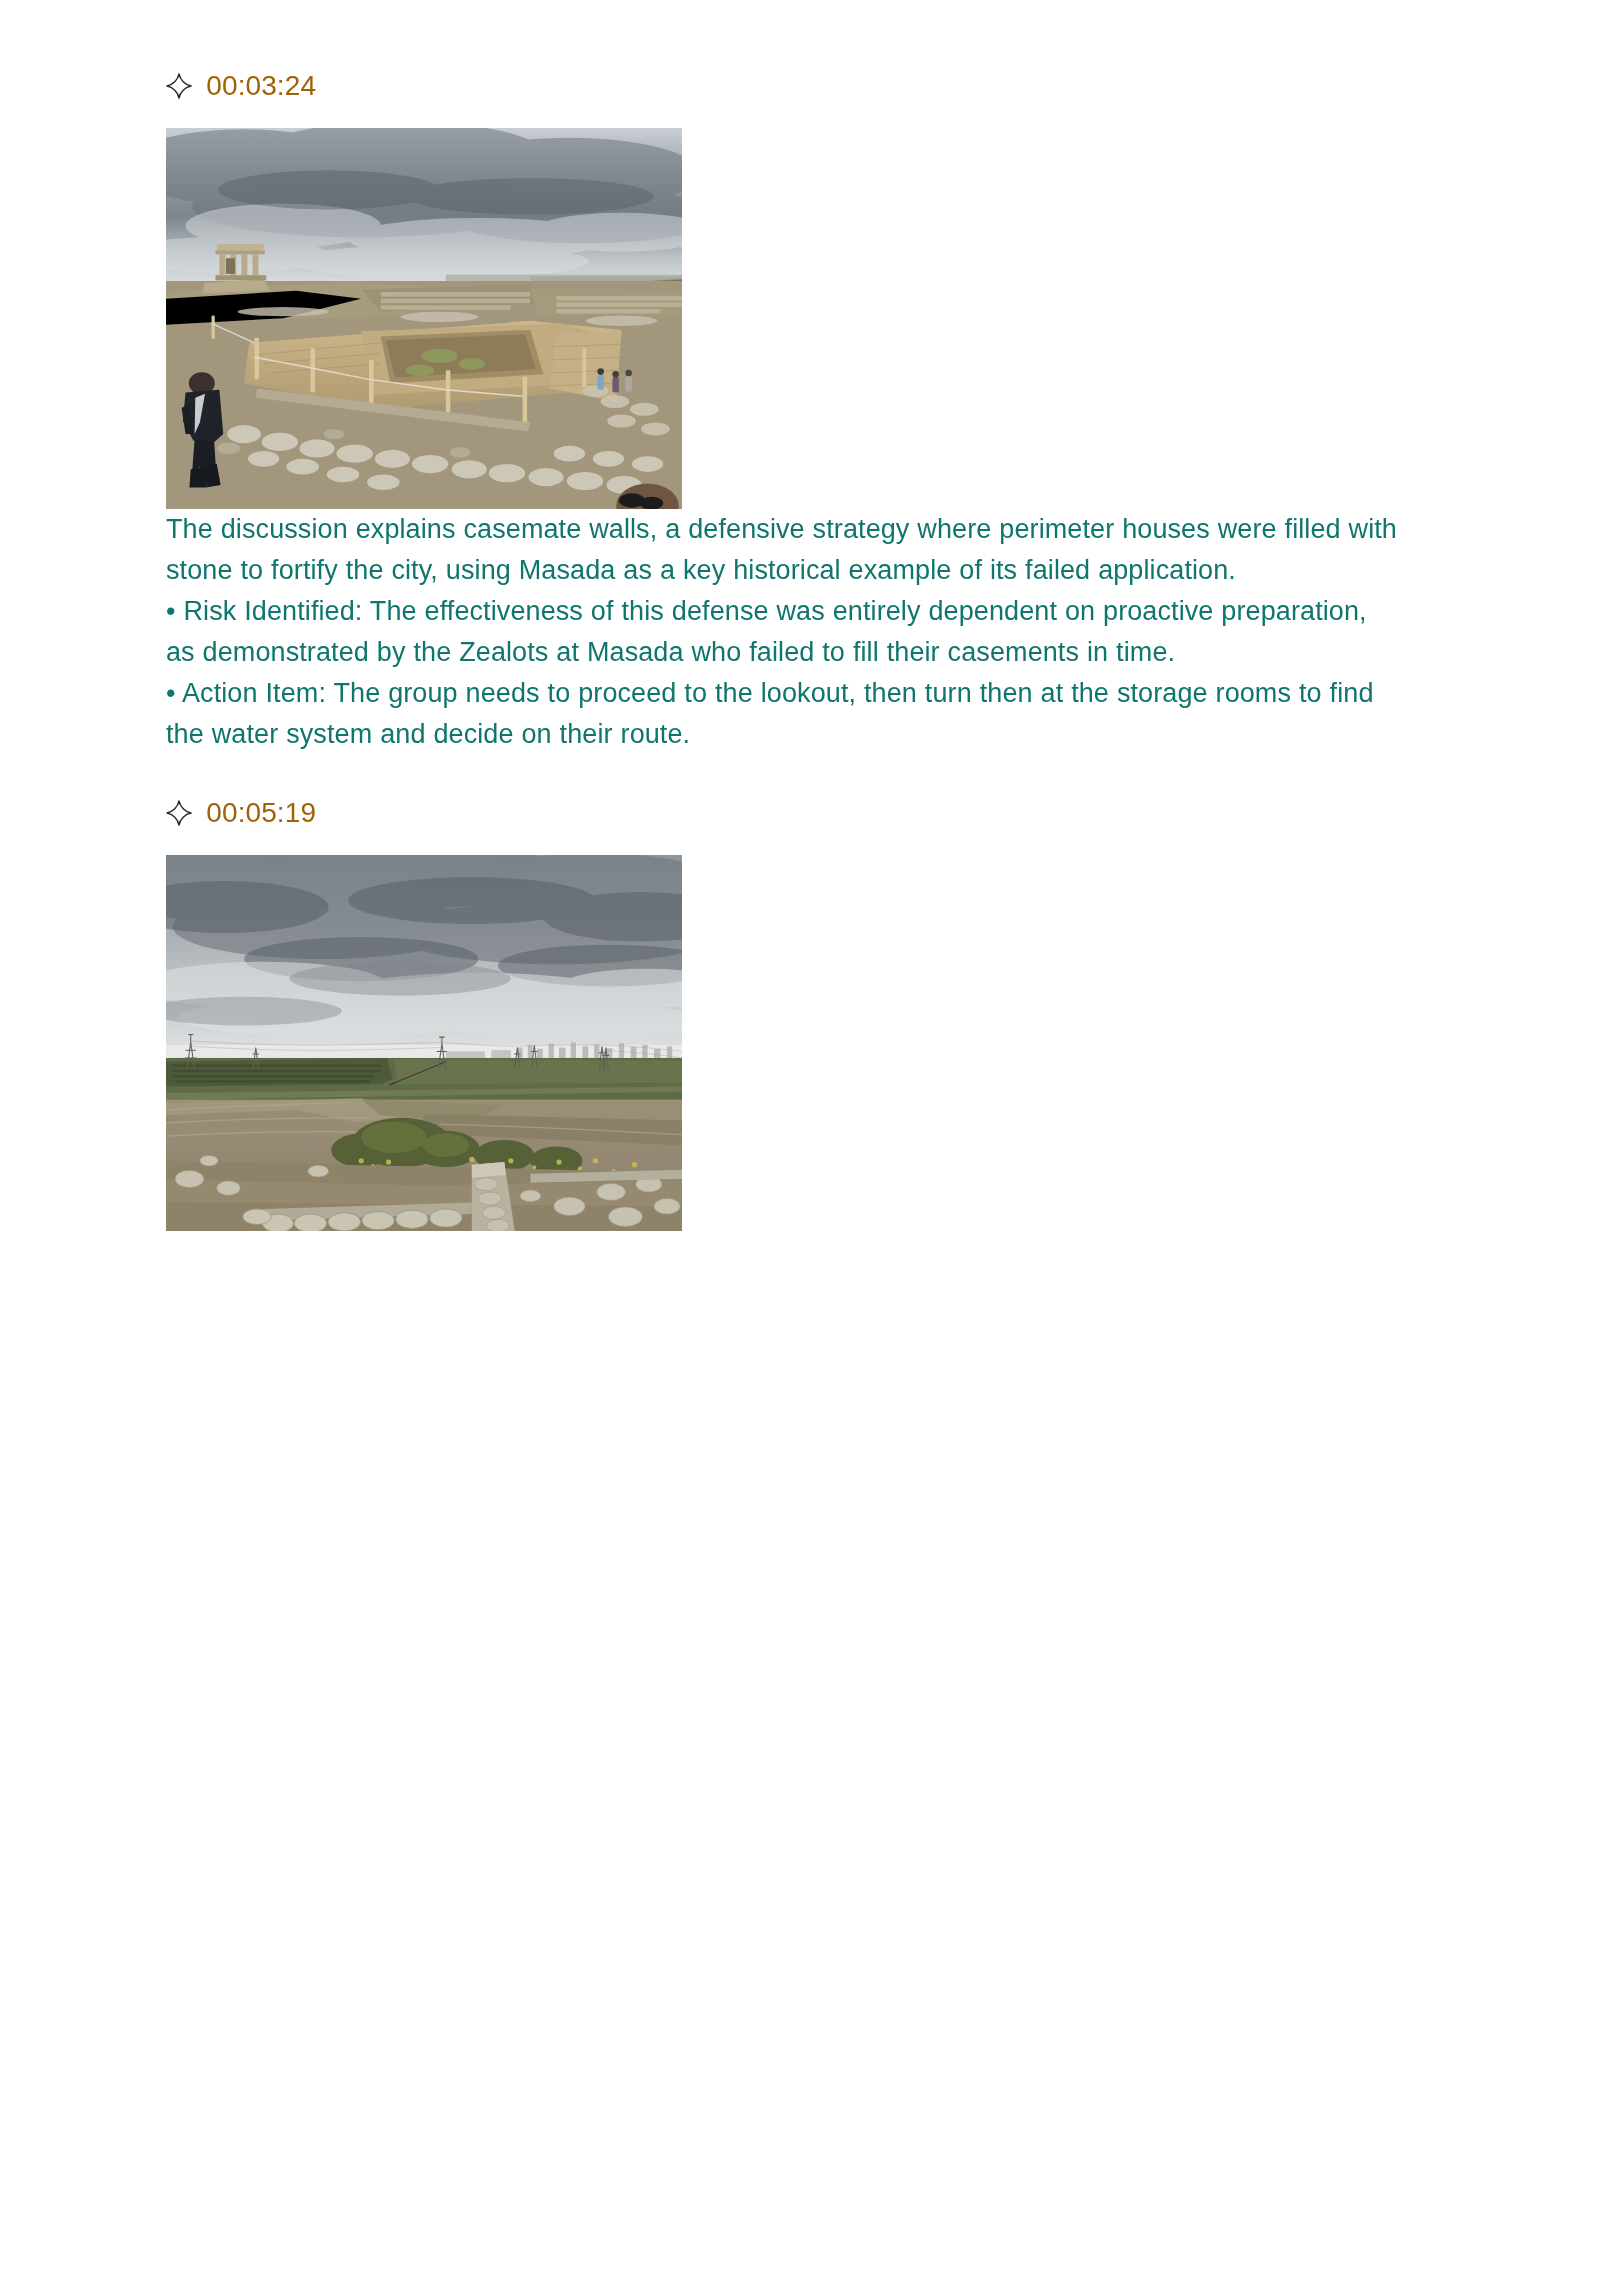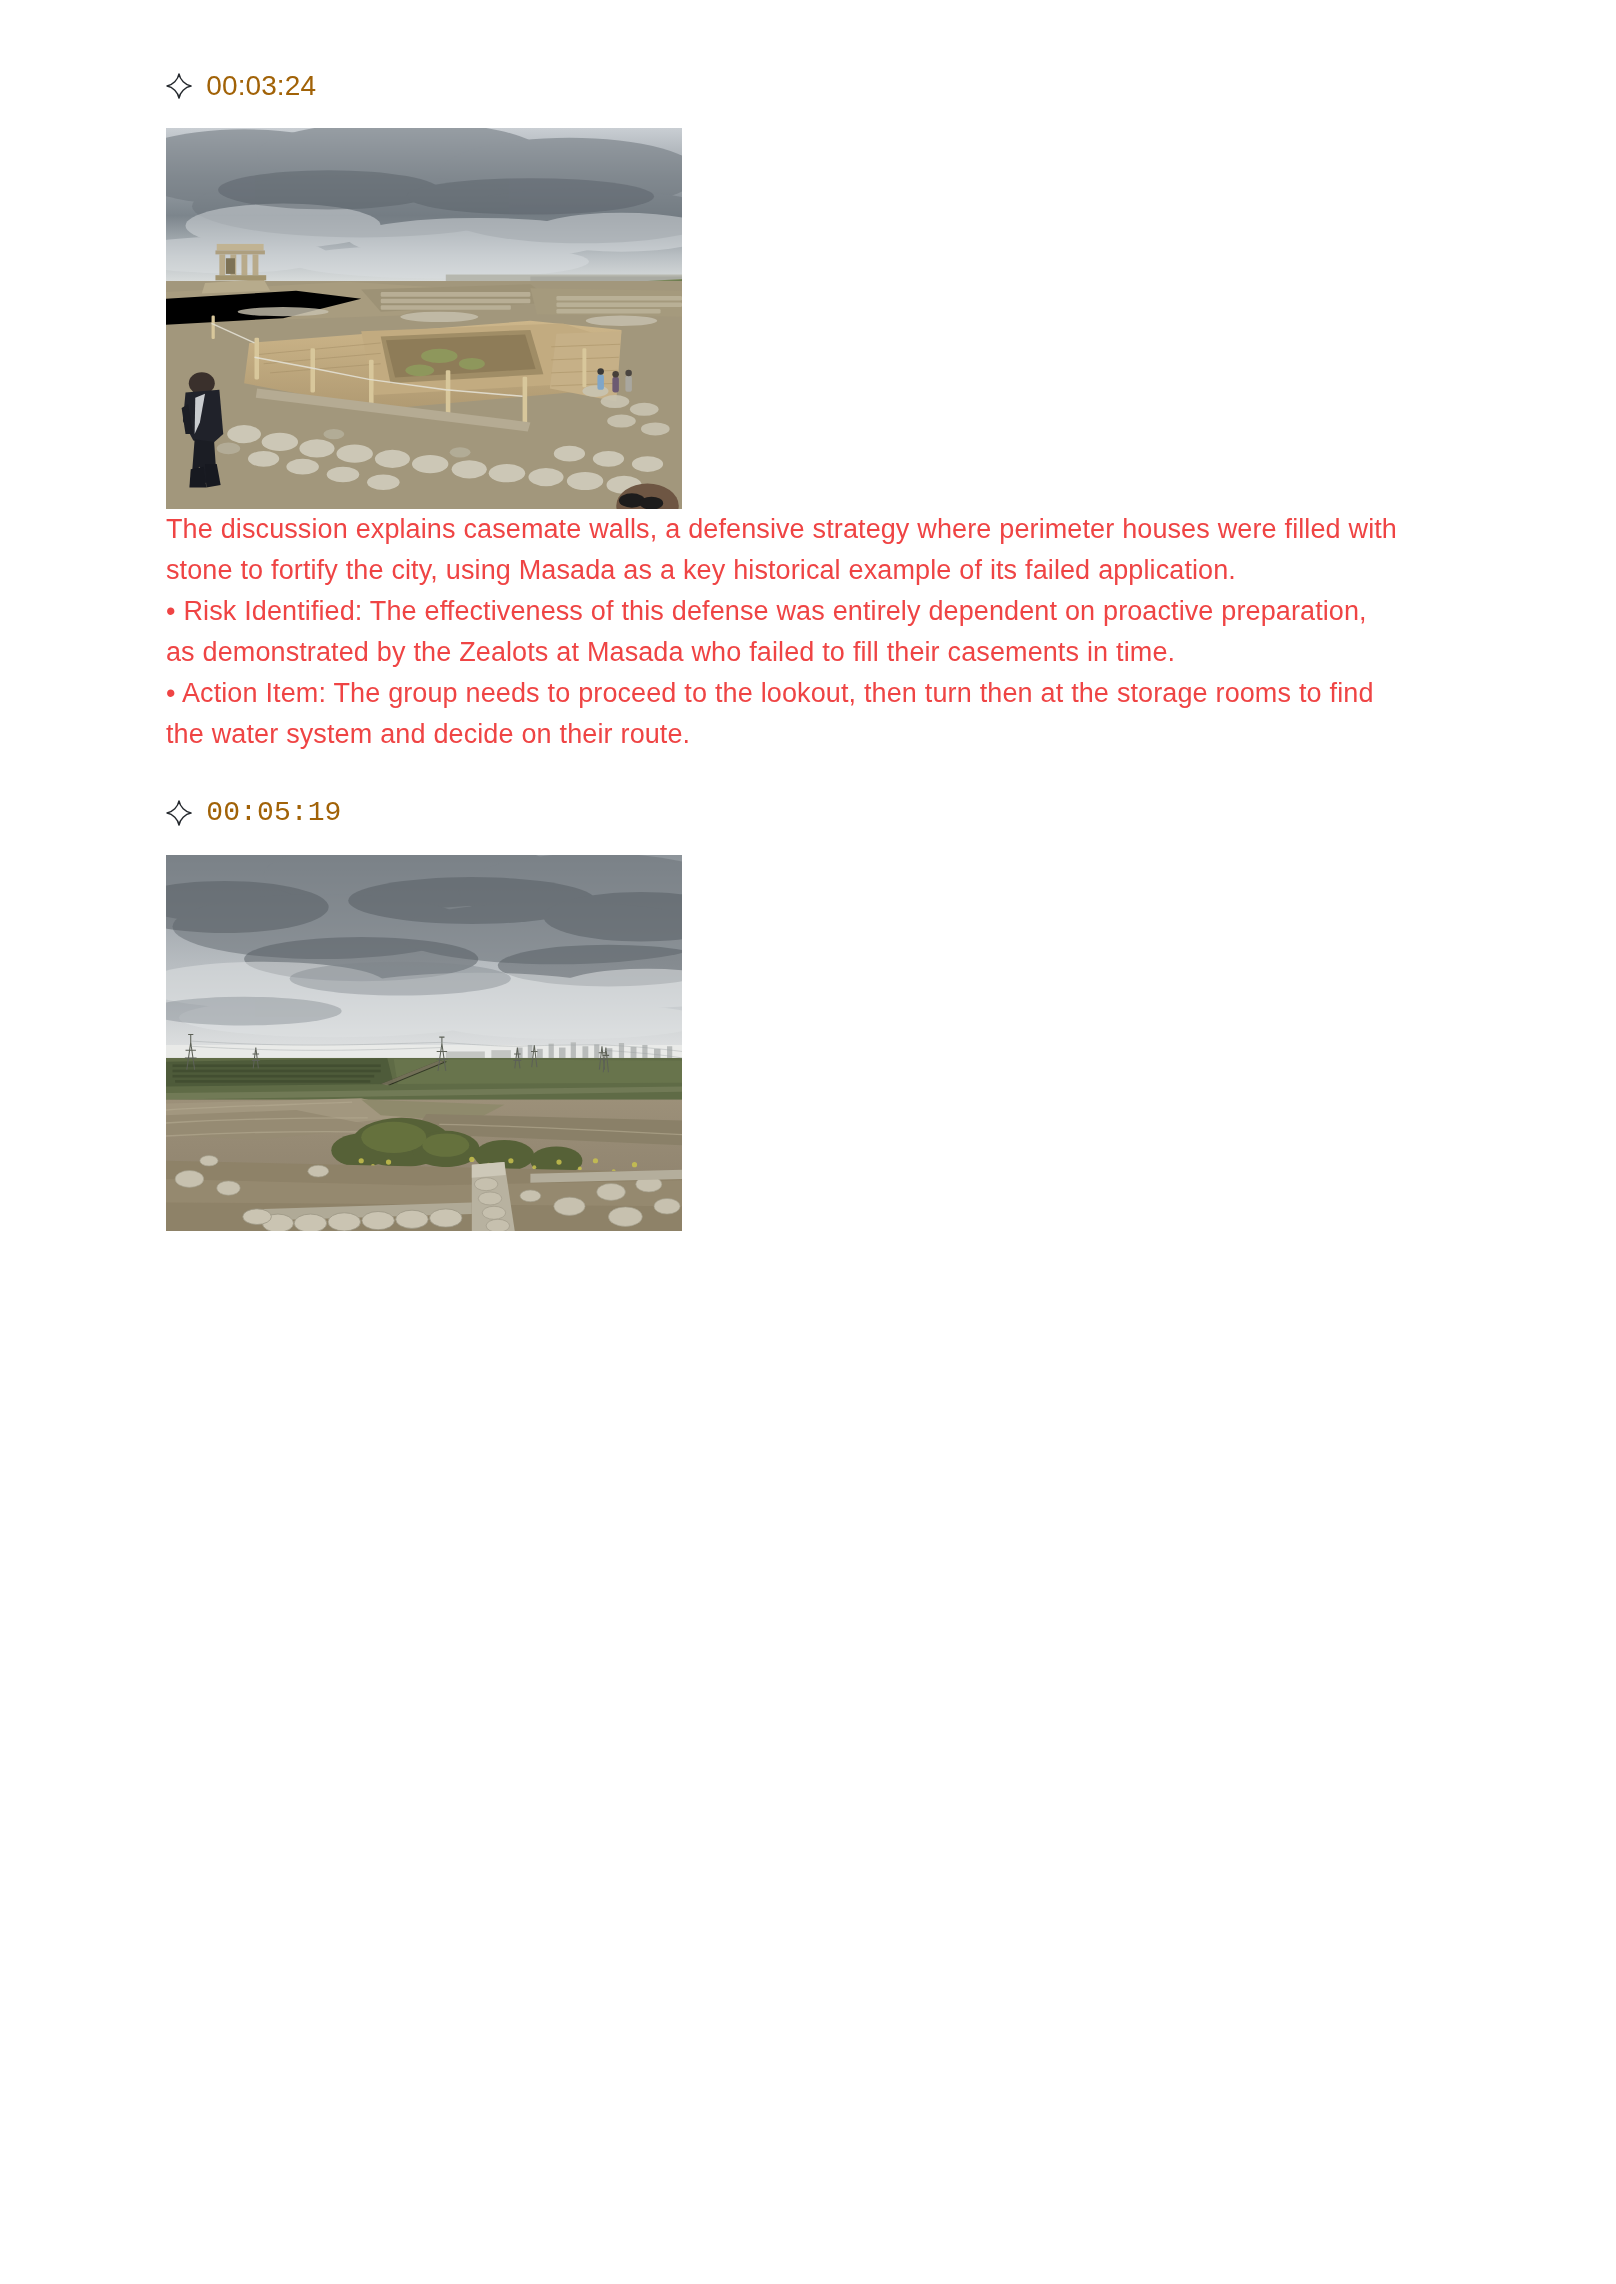--- a/index.html
+++ b/index.html
@@ -62,28 +62,28 @@
   .photo {
     display: block;
     width: 100%;
     height: 100%;
   }
 
   
   p.para {
     font-size: 27px;
     line-height: 1.52;
-    color: #ef4444;
+    color: #0f766e;
     margin: 0;
     padding: 0;
     letter-spacing: 0.1px;
     word-spacing: 0.3px;
   }
   .para-gap { margin-top: 31px; }
-  .ts-gap { margin-top: 40px; font-family: Liberation Mono, monospace; }
+  .ts-gap { margin-top: 40px; }
   .after-img { margin-top: 18px; }
 </style>
 </head>
 <body>
 
 <div class="page">
   <div class="doc-body">
 
     <div>
 

